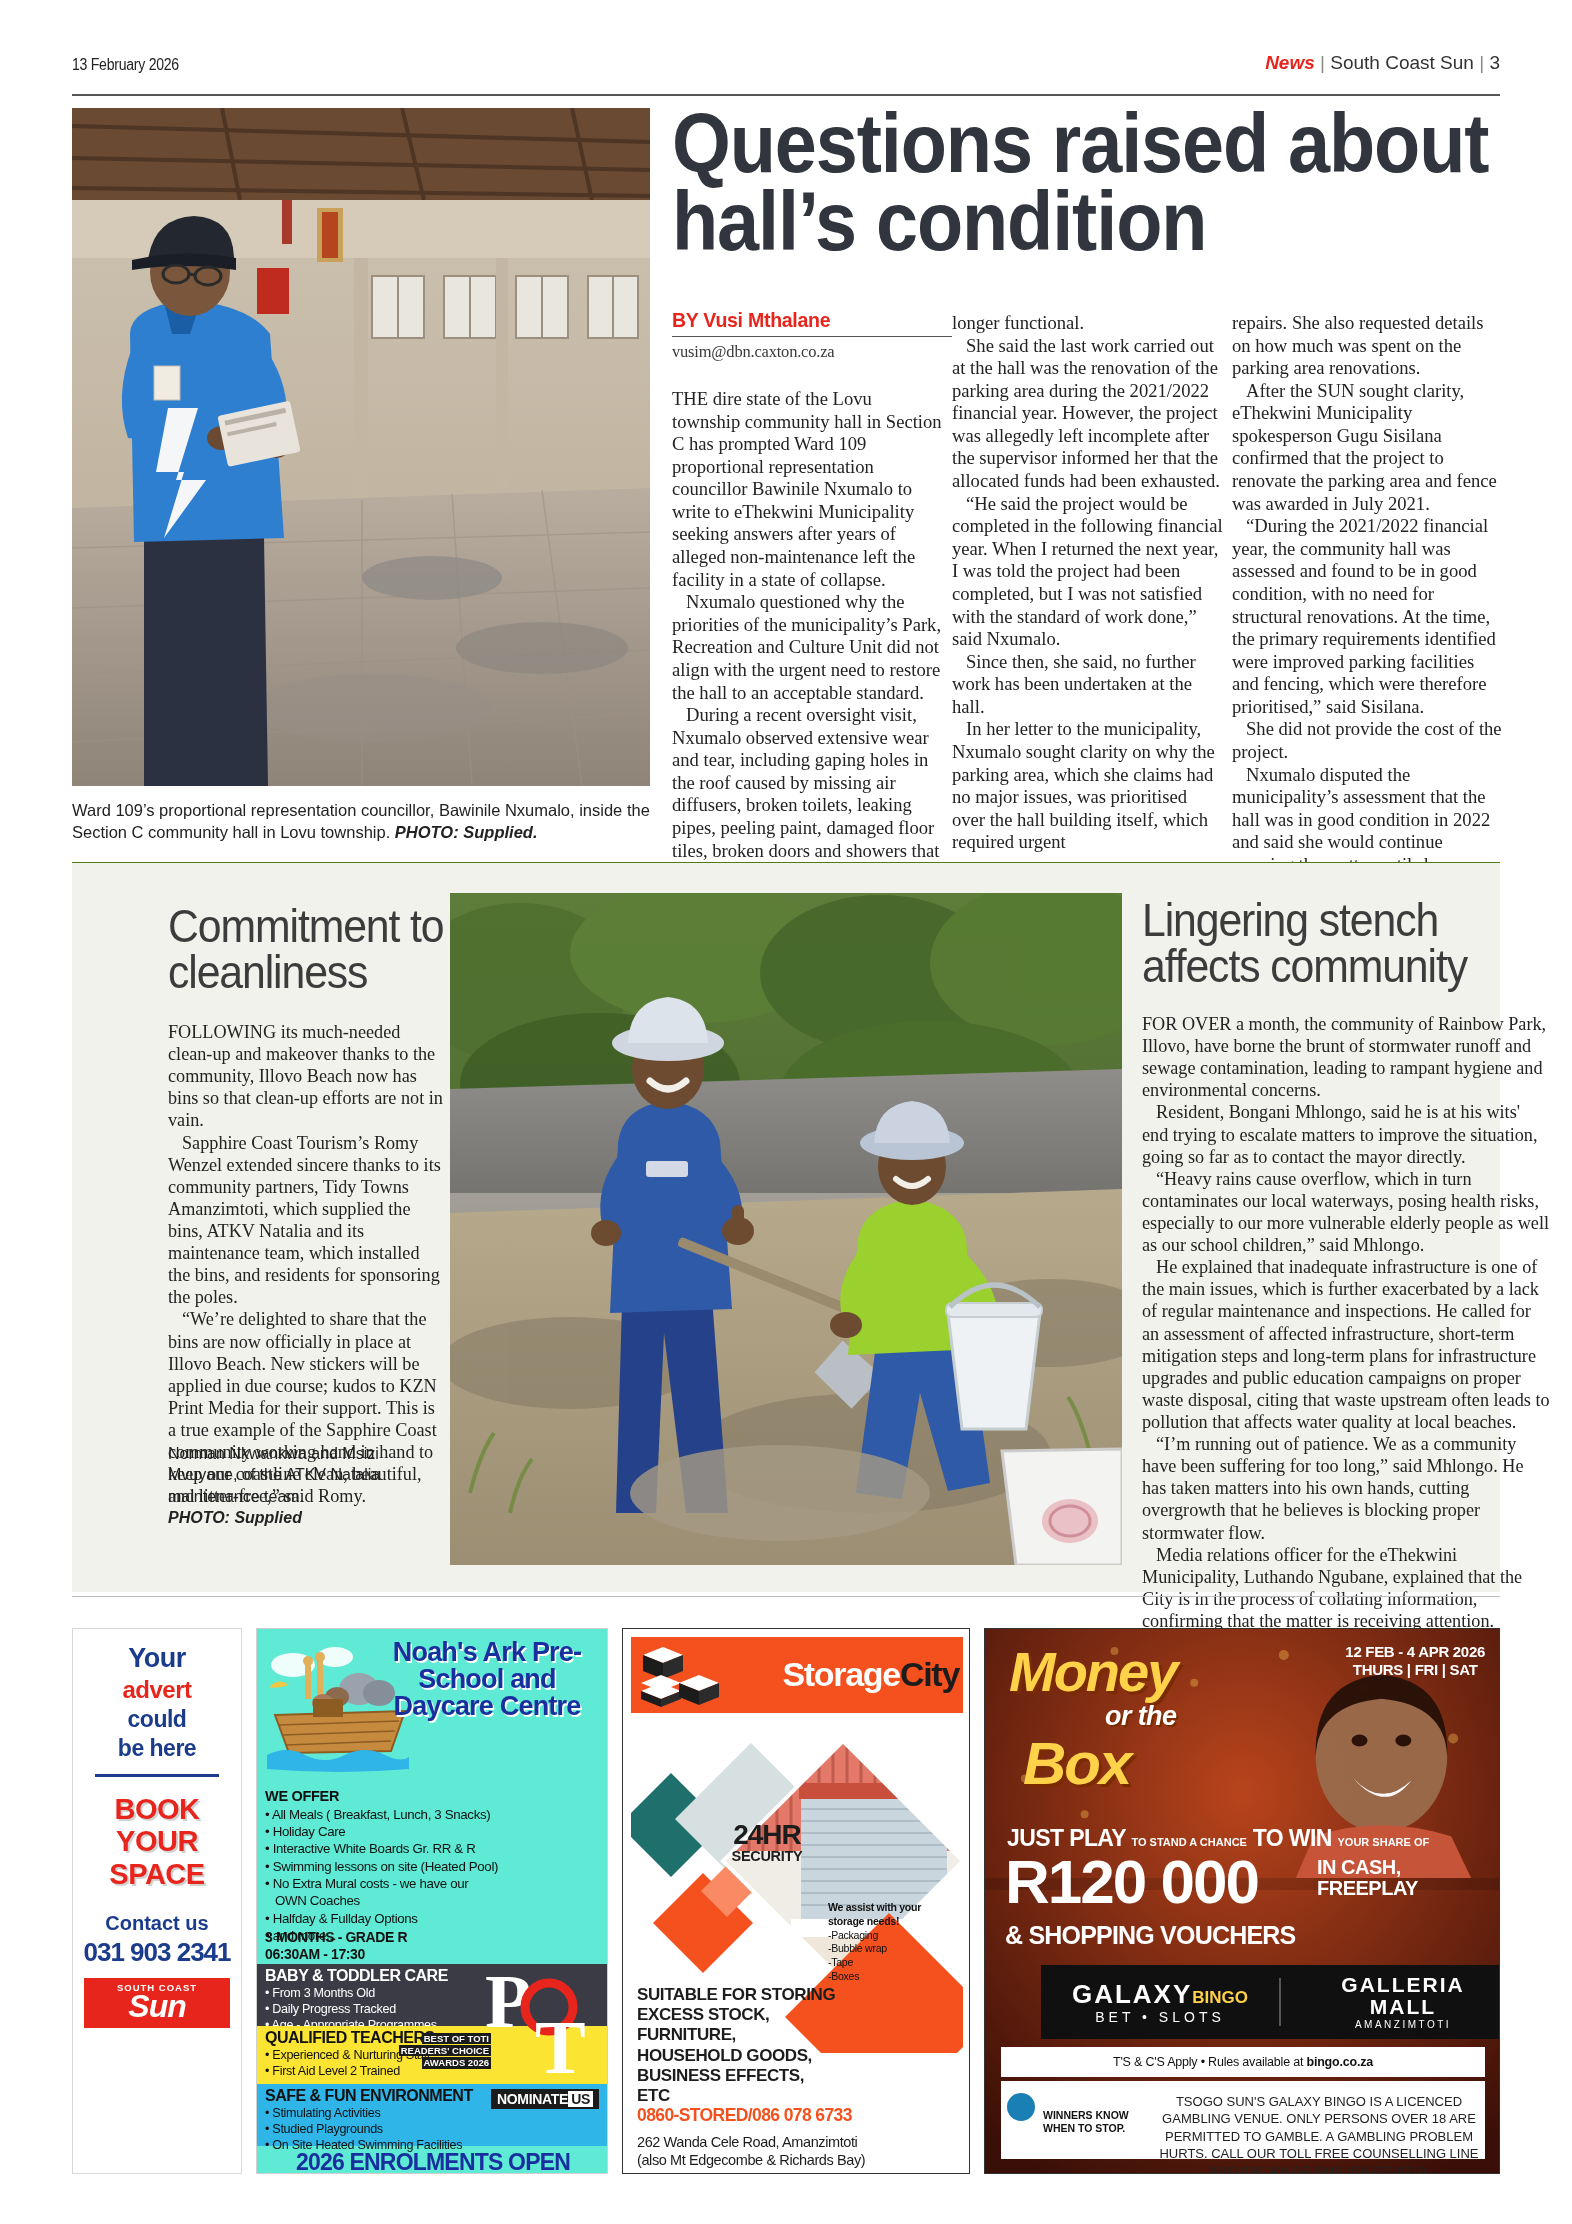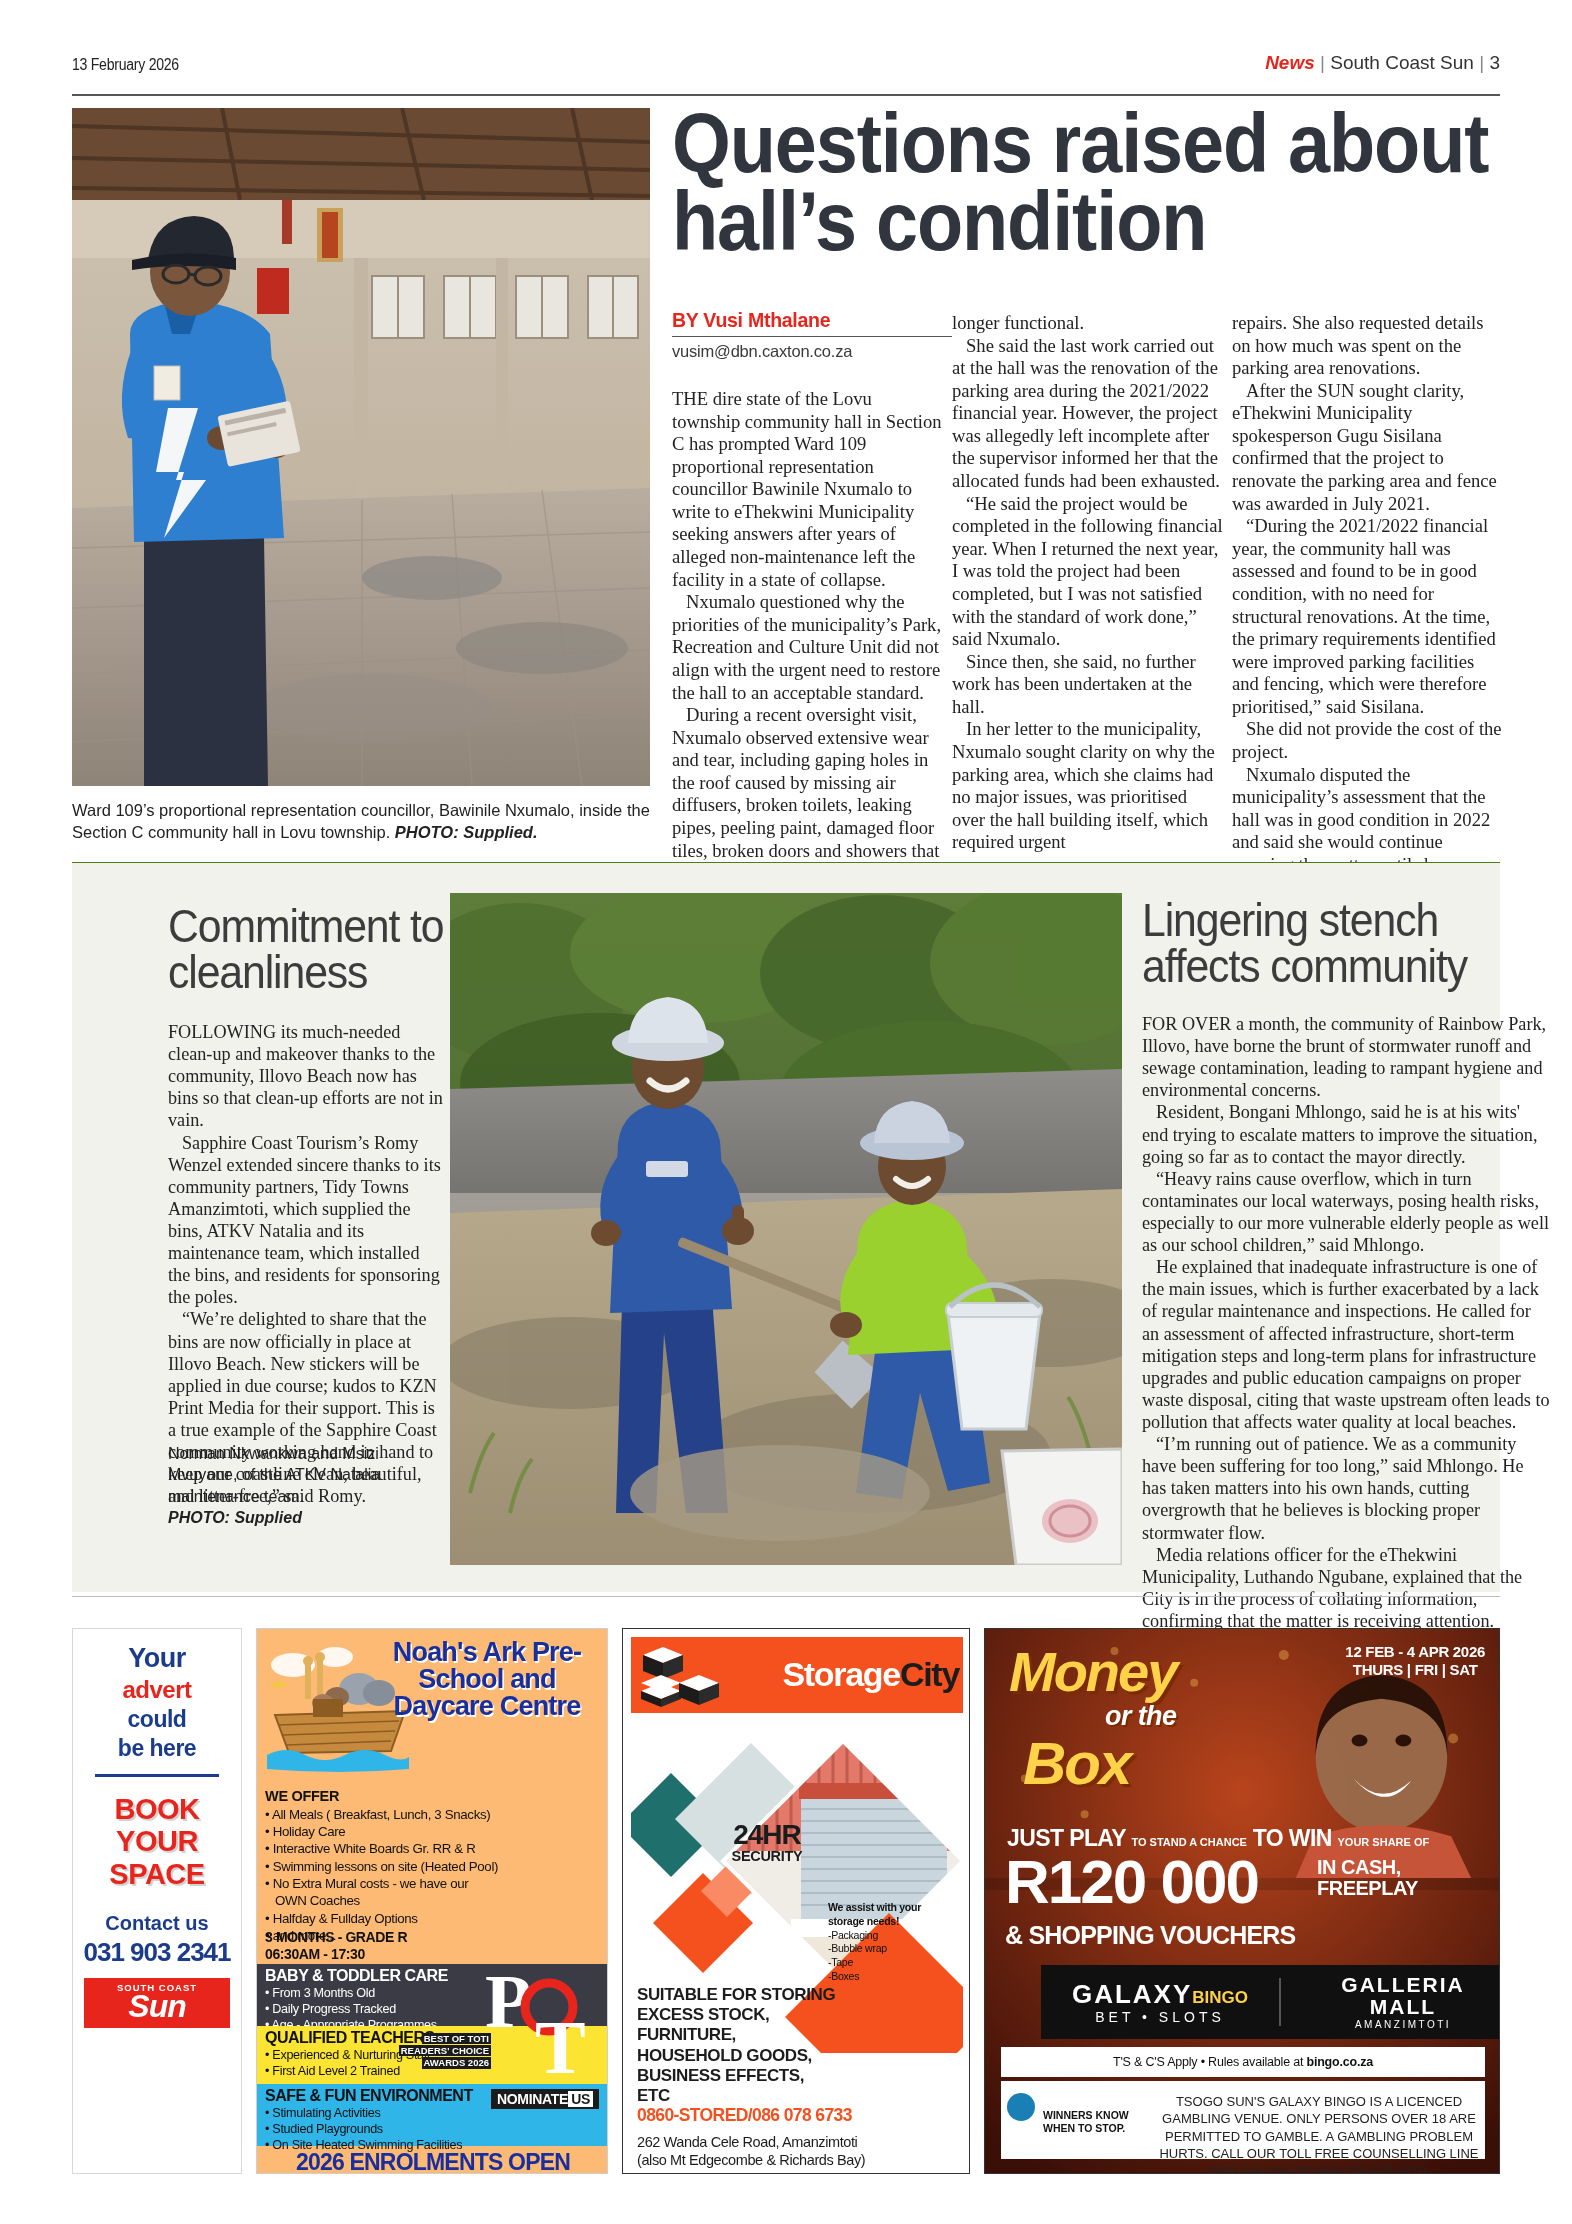--- a/index.html
+++ b/index.html
@@ -62,21 +62,21 @@
 
   
   .byline-wrap { position:absolute; left:672px; top:308px; width:280px; }
   .byline {
     font-family:"Liberation Sans", sans-serif; font-weight:bold;
     color:#e8251c; font-size:21px; letter-spacing:-0.3px;
     transform:scaleX(0.93); transform-origin:left top;
   }
   .byline-rule { border-bottom:1px solid #555; margin-top:4px; }
   .byline-mail {
-    font-family:Liberation Sans, sans-serif;
+    font-family:Liberation Serif, serif;
     font-size:16.5px; color:#3a3a3a; margin-top:5px; letter-spacing:-0.2px;
   }
 
   
   .col {
     position:absolute;
     font-family:"Liberation Serif", serif;
     font-size:18.6px;
     line-height:1.215;
     color:#232323;
@@ -163,21 +163,21 @@
   #ad-house .ha-logo {
     margin:10px auto 0; width:146px; background:#e8251c; color:#fff;
     padding:4px 0 7px;
   }
   #ad-house .ha-logo .sc { font-size:9.5px; font-weight:bold; letter-spacing:1px;}
   #ad-house .ha-logo .sun { font-size:32px; font-weight:bold; font-style:italic; line-height:0.86; letter-spacing:-1px;}
 
   
   #ad-noah {
     left:184px; top:14px; width:352px; height:546px;
-    background:#fdba74; border:1px solid #cfcfcf;
+    background:#5eead4; border:1px solid #cfcfcf;
     font-family:"Liberation Sans", sans-serif;
   }
   #ad-noah .na-title {
     position:absolute; right:10px; top:10px; width:220px; text-align:center;
     font-size:27px; font-weight:bold; color:#1a2f9e; line-height:1.0;
     letter-spacing:-0.8px;
     text-shadow:1.5px 1.5px 0 #ffffff;
   }
   #ad-noah .na-ark { position:absolute; left:6px; top:14px; width:150px; height:132px; }
   #ad-noah .na-offer {

